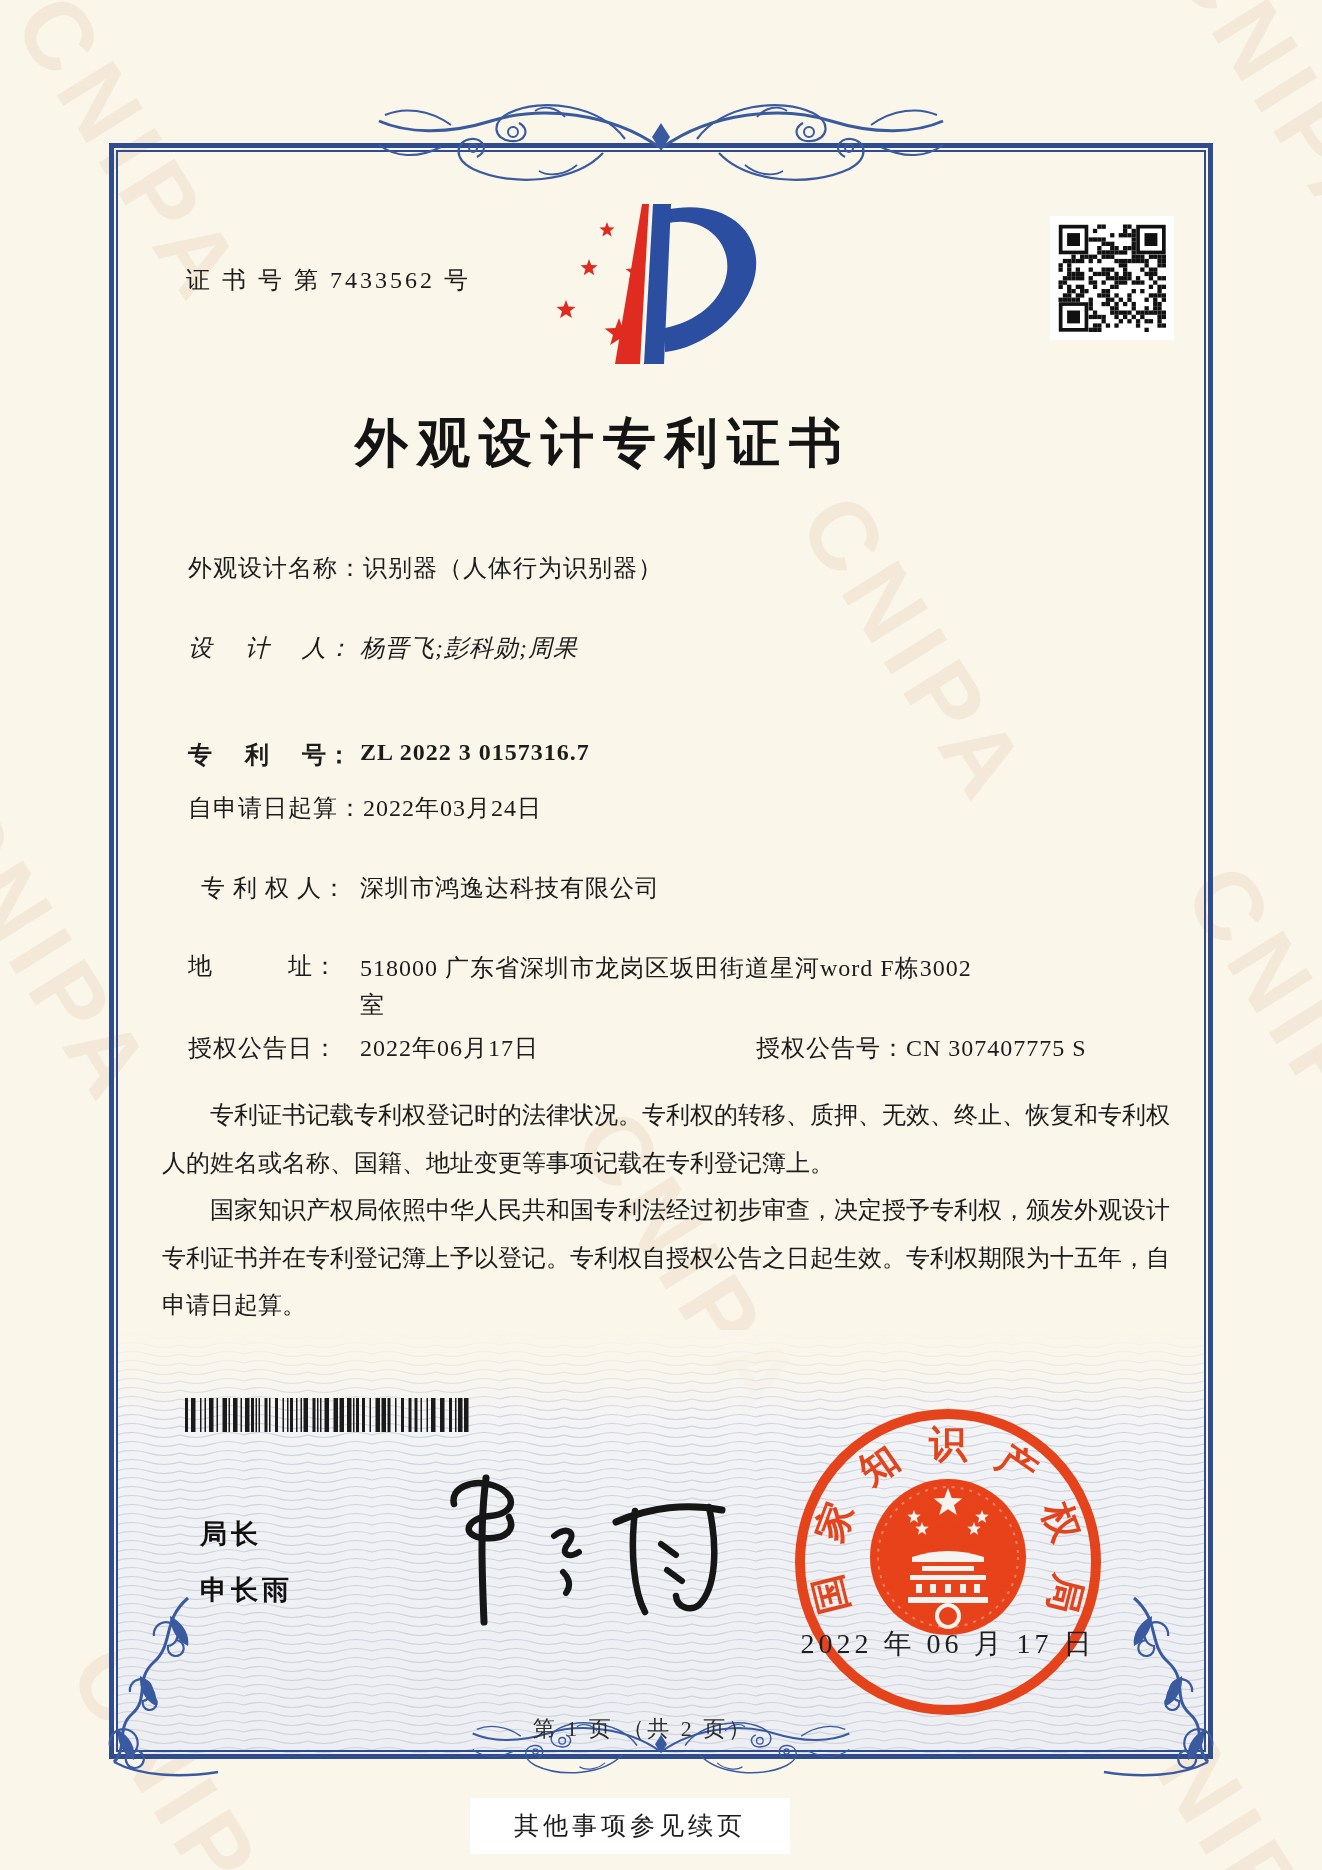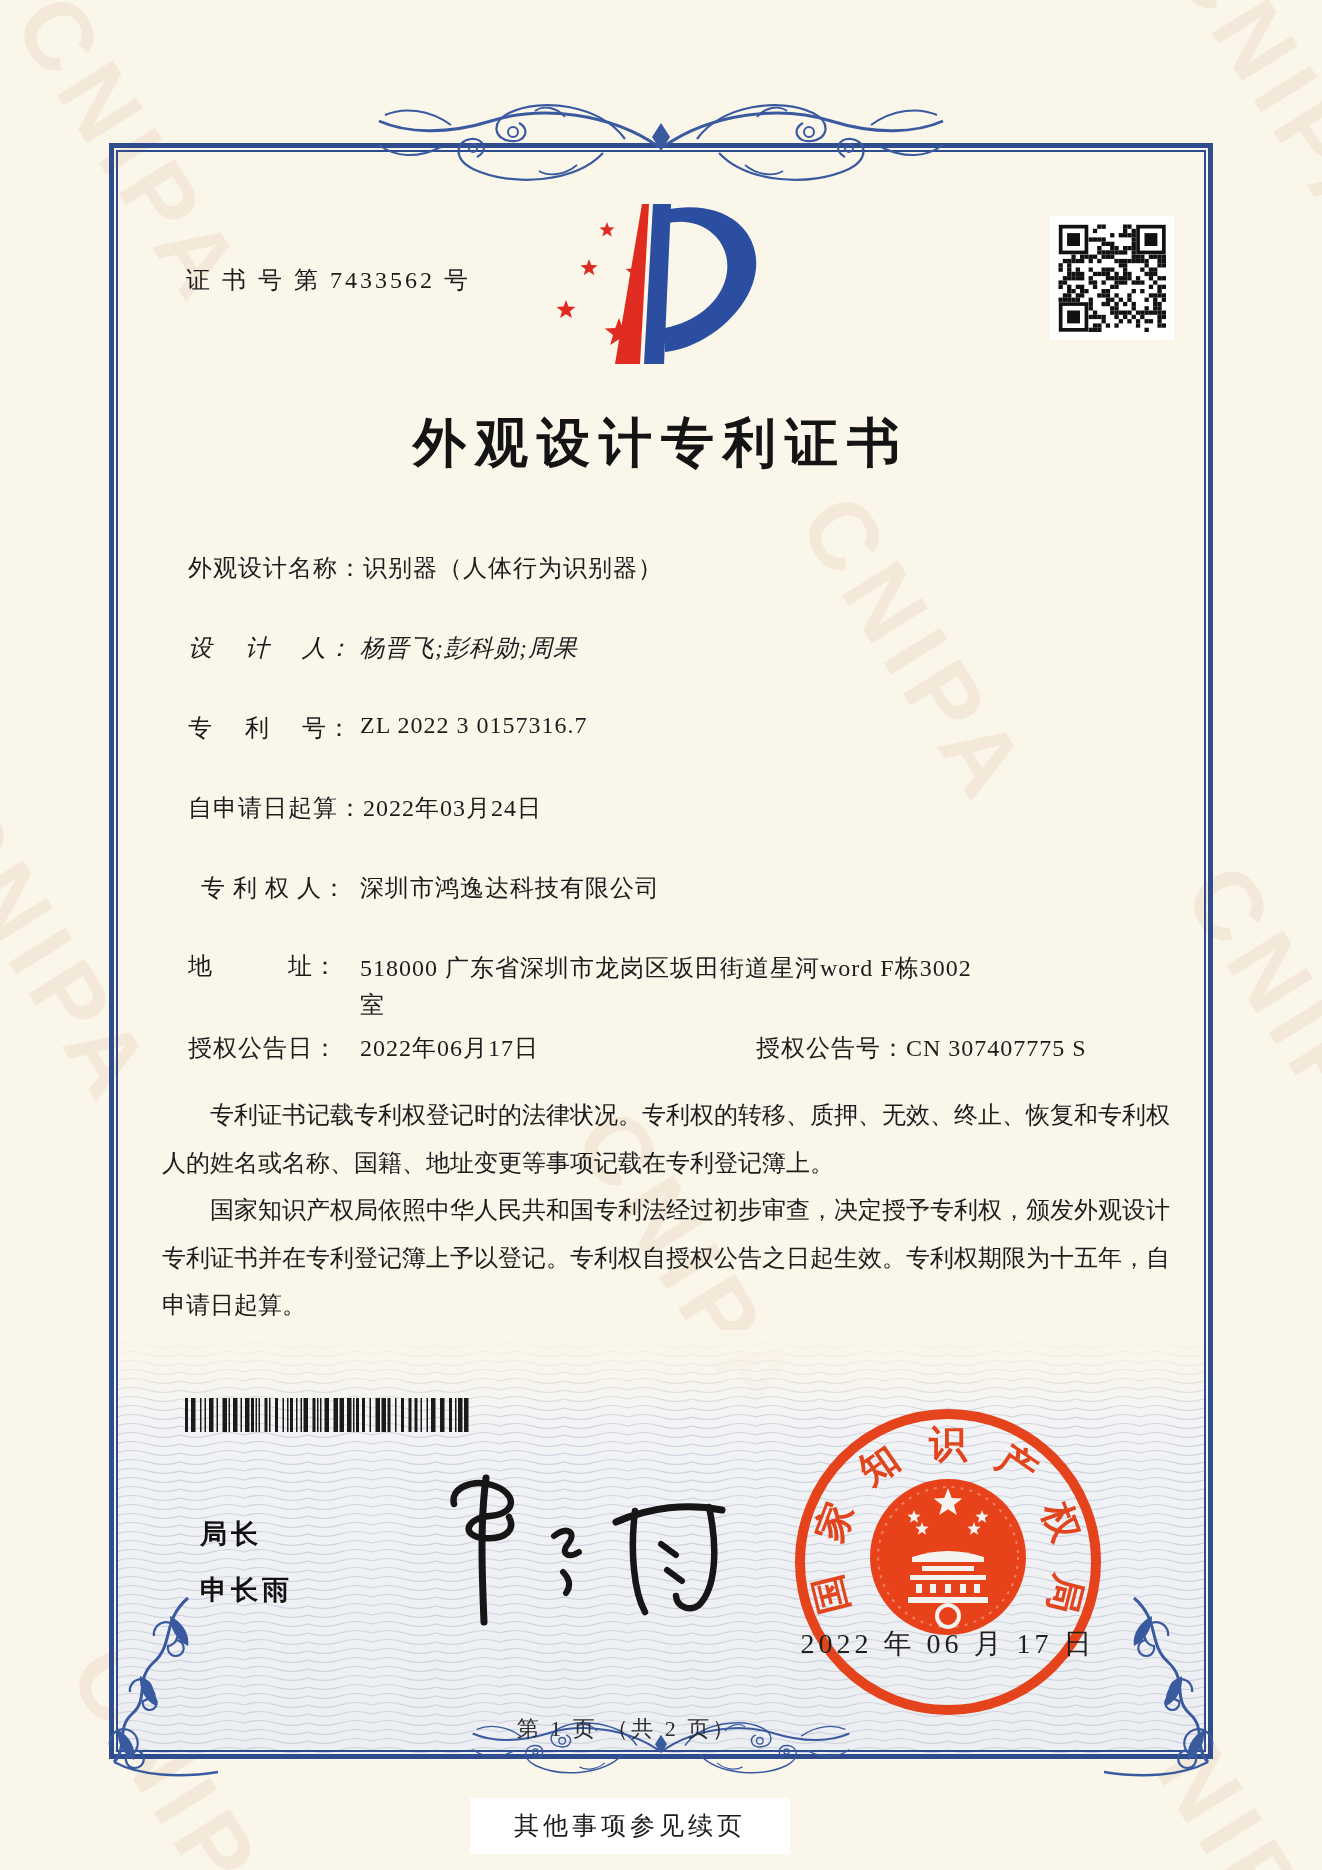--- a/index.html
+++ b/index.html
@@ -15,27 +15,27 @@
   .frame-inner{position:absolute; inset:2px; border:2px solid #2e4c8e;}
   
   .wm{position:absolute; font-family:"Liberation Sans","DejaVu Sans",sans-serif;
       font-weight:bold; font-size:96px; letter-spacing:10px;
       color:rgba(210,158,124,0.15); transform:translate(-50%,-50%) rotate(58deg);
       z-index:2; white-space:nowrap; pointer-events:none;}
   
   .cert-no{position:absolute; left:186px; top:232px; font-size:24px; letter-spacing:3px; z-index:10;margin-top:32px;}
   .logo{position:absolute; left:543px; top:196px; width:230px; height:196px; z-index:10;}
   .qr{position:absolute; left:1050px; top:216px; z-index:10;}
-  .doc-title{position:absolute; left:0; top:408px; width:1322px; text-align:center;
+  .doc-title{position:absolute; left:0; top:408px; width:1206px; text-align:center;
              font-size:53px; font-weight:700; letter-spacing:9px; color:#141414; z-index:10;}
   
   .field-row{position:absolute; left:188px; font-size:24px; letter-spacing:1px; z-index:10;}
   .field-label{display:inline-block; white-space:pre; min-width:172px; vertical-align:top;}
   .field-value{display:inline-block; vertical-align:top;}
-  .row-name{top:552px;} .row-designer{top:632px;font-style:italic;} .row-patno{top:712px;}
+  .row-name{top:552px;} .row-designer{top:632px;font-style:italic;} .row-patno{top:739px;font-weight:bold;}
   .row-appdate{top:792px;} .row-patentee{top:872px;text-align:center;}
   .row-address{top:950px;} .row-address .field-value{width:620px; line-height:37px;}
   .row-grant{top:1032px;}
   .grant-col2{position:absolute; left:568px; top:0; white-space:nowrap;}
   
   .paras{position:absolute; left:162px; top:1092px; width:1008px; z-index:10;}
   .paras p{margin:0; font-size:24px; line-height:47.5px; text-align:justify; text-indent:2em;}
   
   .waves{position:absolute; left:116px; top:1330px; width:1090px; height:424px; z-index:3;
          background:linear-gradient(180deg, rgba(243,244,247,0) 0px, rgba(243,244,247,.85) 70px, #f1f2f5 140px, #ecEEf2 100%);}
@@ -49,21 +49,21 @@
   .signer .name{margin-top:20px;}
   .signature{position:absolute; left:420px; top:1452px; z-index:11;}
   
   .seal{position:absolute; left:793px; top:1407px; width:310px; height:310px; z-index:20; opacity:.94;}
   .seal-ring{position:absolute; left:0; top:0;}
   .seal-char{position:absolute; font-size:38px; font-weight:700; color:#e23a10;
              font-family:"Liberation Serif","DejaVu Serif",serif;}
   .seal-date{position:absolute; left:0; top:218px; width:100%; text-align:center;
              font-size:28px; letter-spacing:4px; color:#131313; z-index:22;}
   
-  .page-info{position:absolute; left:0; top:1714px; width:1254px; text-align:center;
+  .page-info{position:absolute; left:16px; top:1714px; width:1254px; text-align:center;
              font-size:22px; letter-spacing:3px; color:#2c2c2c; z-index:12;}
   .continuation{position:absolute; left:470px; top:1798px; width:320px; height:56px;
                 background:#ffffff; text-align:center; line-height:56px;
                 font-size:25px; letter-spacing:4px; color:#1c1c1c; z-index:12;}
   
   .orn-top{position:absolute; left:360px; top:95px; z-index:6;}
   .orn-bottom{position:absolute; left:460px; top:1716px; z-index:6;}
   .orn-corner-l{position:absolute; left:70px; top:1596px; z-index:6;}
   .orn-corner-r{position:absolute; left:1102px; top:1596px; z-index:6;}
 </style>

